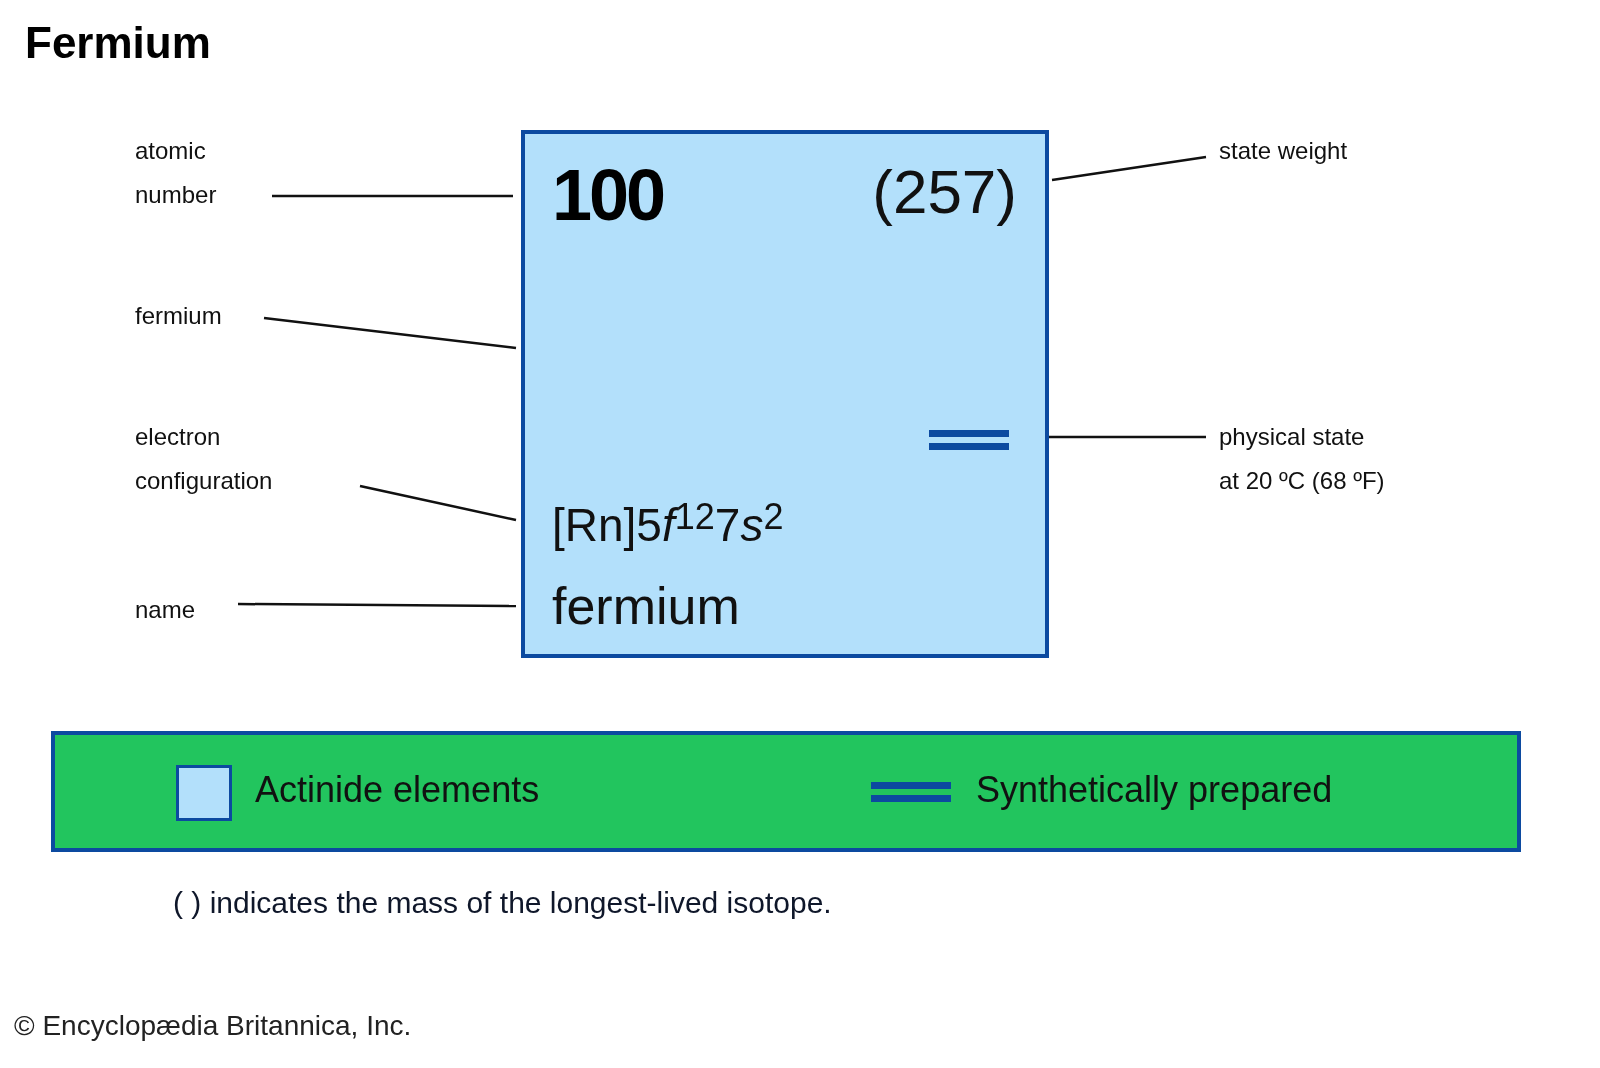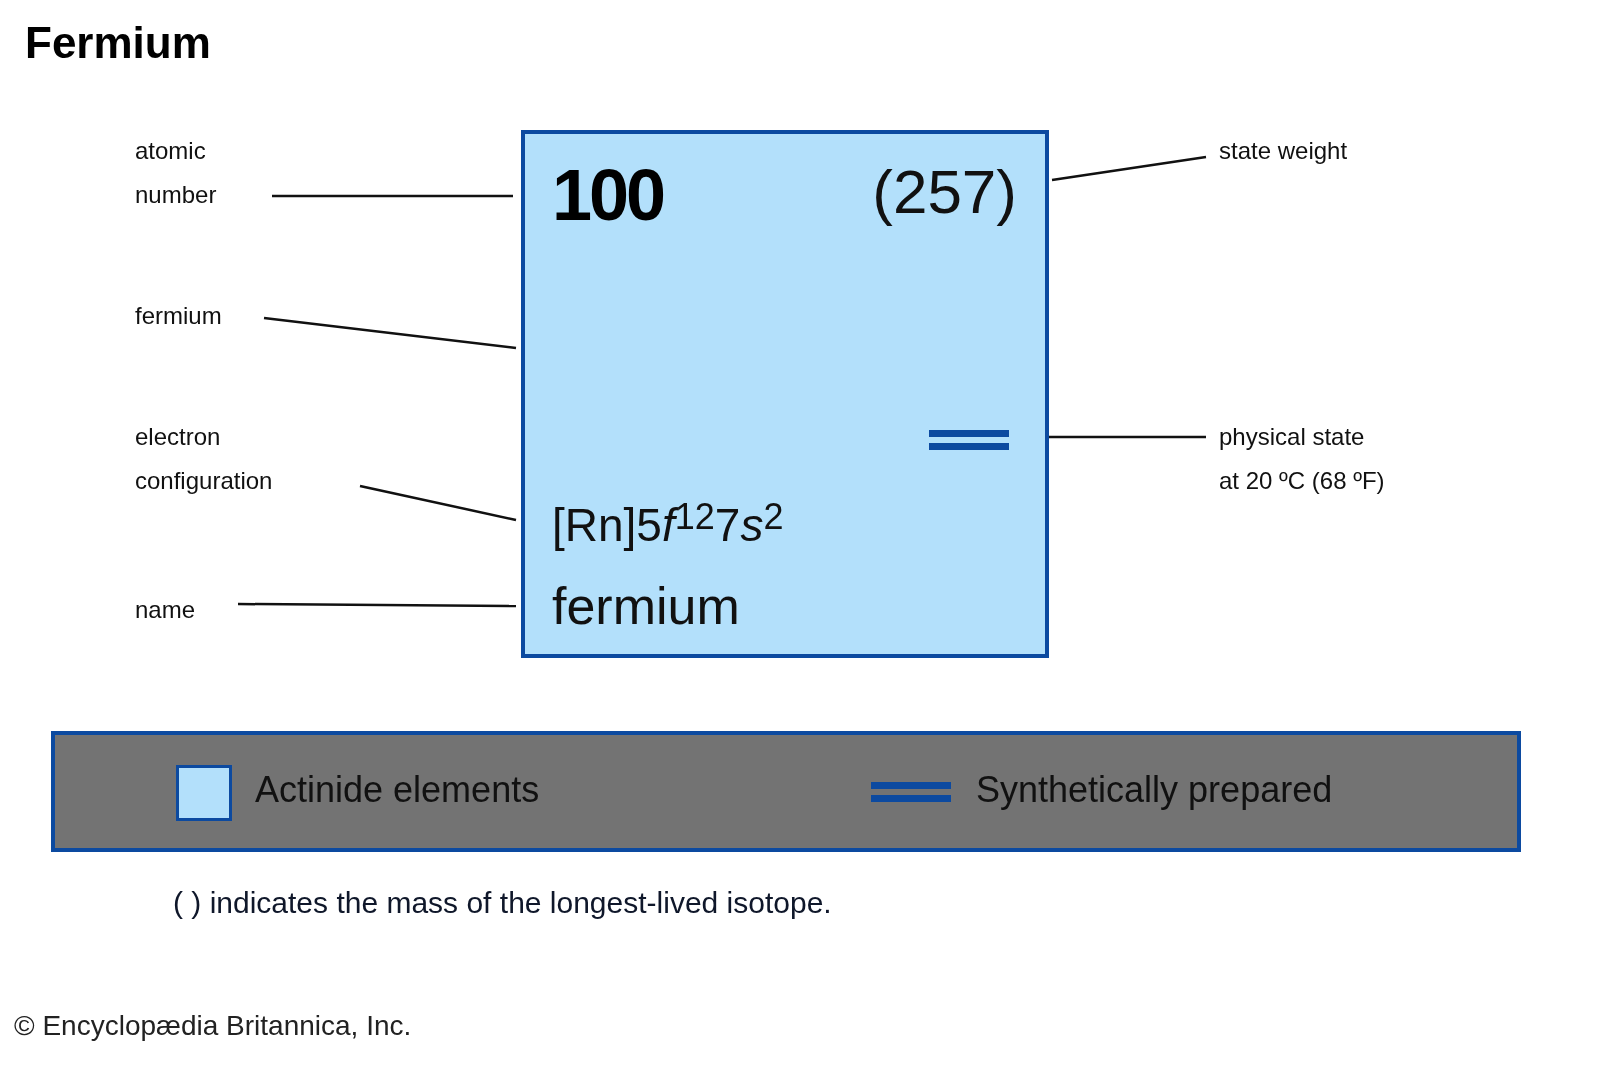--- a/index.html
+++ b/index.html
@@ -13,21 +13,21 @@
   .anum { left: 27px; top: 20px; font-size: 72px; font-weight: bold; color: #000; letter-spacing: -3px; }
   .aweight { right: 28px; top: 22px; font-size: 62px; color: #111; }
   .sym { left: 22px; top: 112px; font-size: 215px; font-weight: bold; color: #000; line-height: 1; letter-spacing: -6px; }
   .config { left: 27px; top: 362px; font-size: 46px; color: #111; white-space: nowrap; }
   .config sup { font-size: 36px; vertical-align: 12px; }
   .config i { font-style: italic; }
   .ename { left: 27px; top: 442px; font-size: 52px; color: #111; }
   .state-bars { left: 404px; top: 296px; width: 80px; }
   .bar { height: 7px; background: #0c4aa0; margin-bottom: 6px; }
   .legend-box { left: 51px; top: 731px; width: 1462px; height: 113px;
-                border: 4px solid #0c4aa0; background: #737373; }
+                border: 4px solid #0c4aa0; background: #22c55e; }
   .swatch { left: 121px; top: 30px; width: 50px; height: 50px; background: #b3e0fb; border: 3px solid #0c4aa0; }
   .legend-label { font-size: 36px; color: #111; }
   .legend-bars { left: 816px; top: 47px; width: 80px; }
   .note { left: 173px; top: 886px; font-size: 30px; color: #0f172a; }
   .copy { left: 14px; top: 1010px; font-size: 28px; color: #222; }
   svg.lines { position: absolute; left: 0; top: 0; }
 </style>
 </head>
 <body>
 

